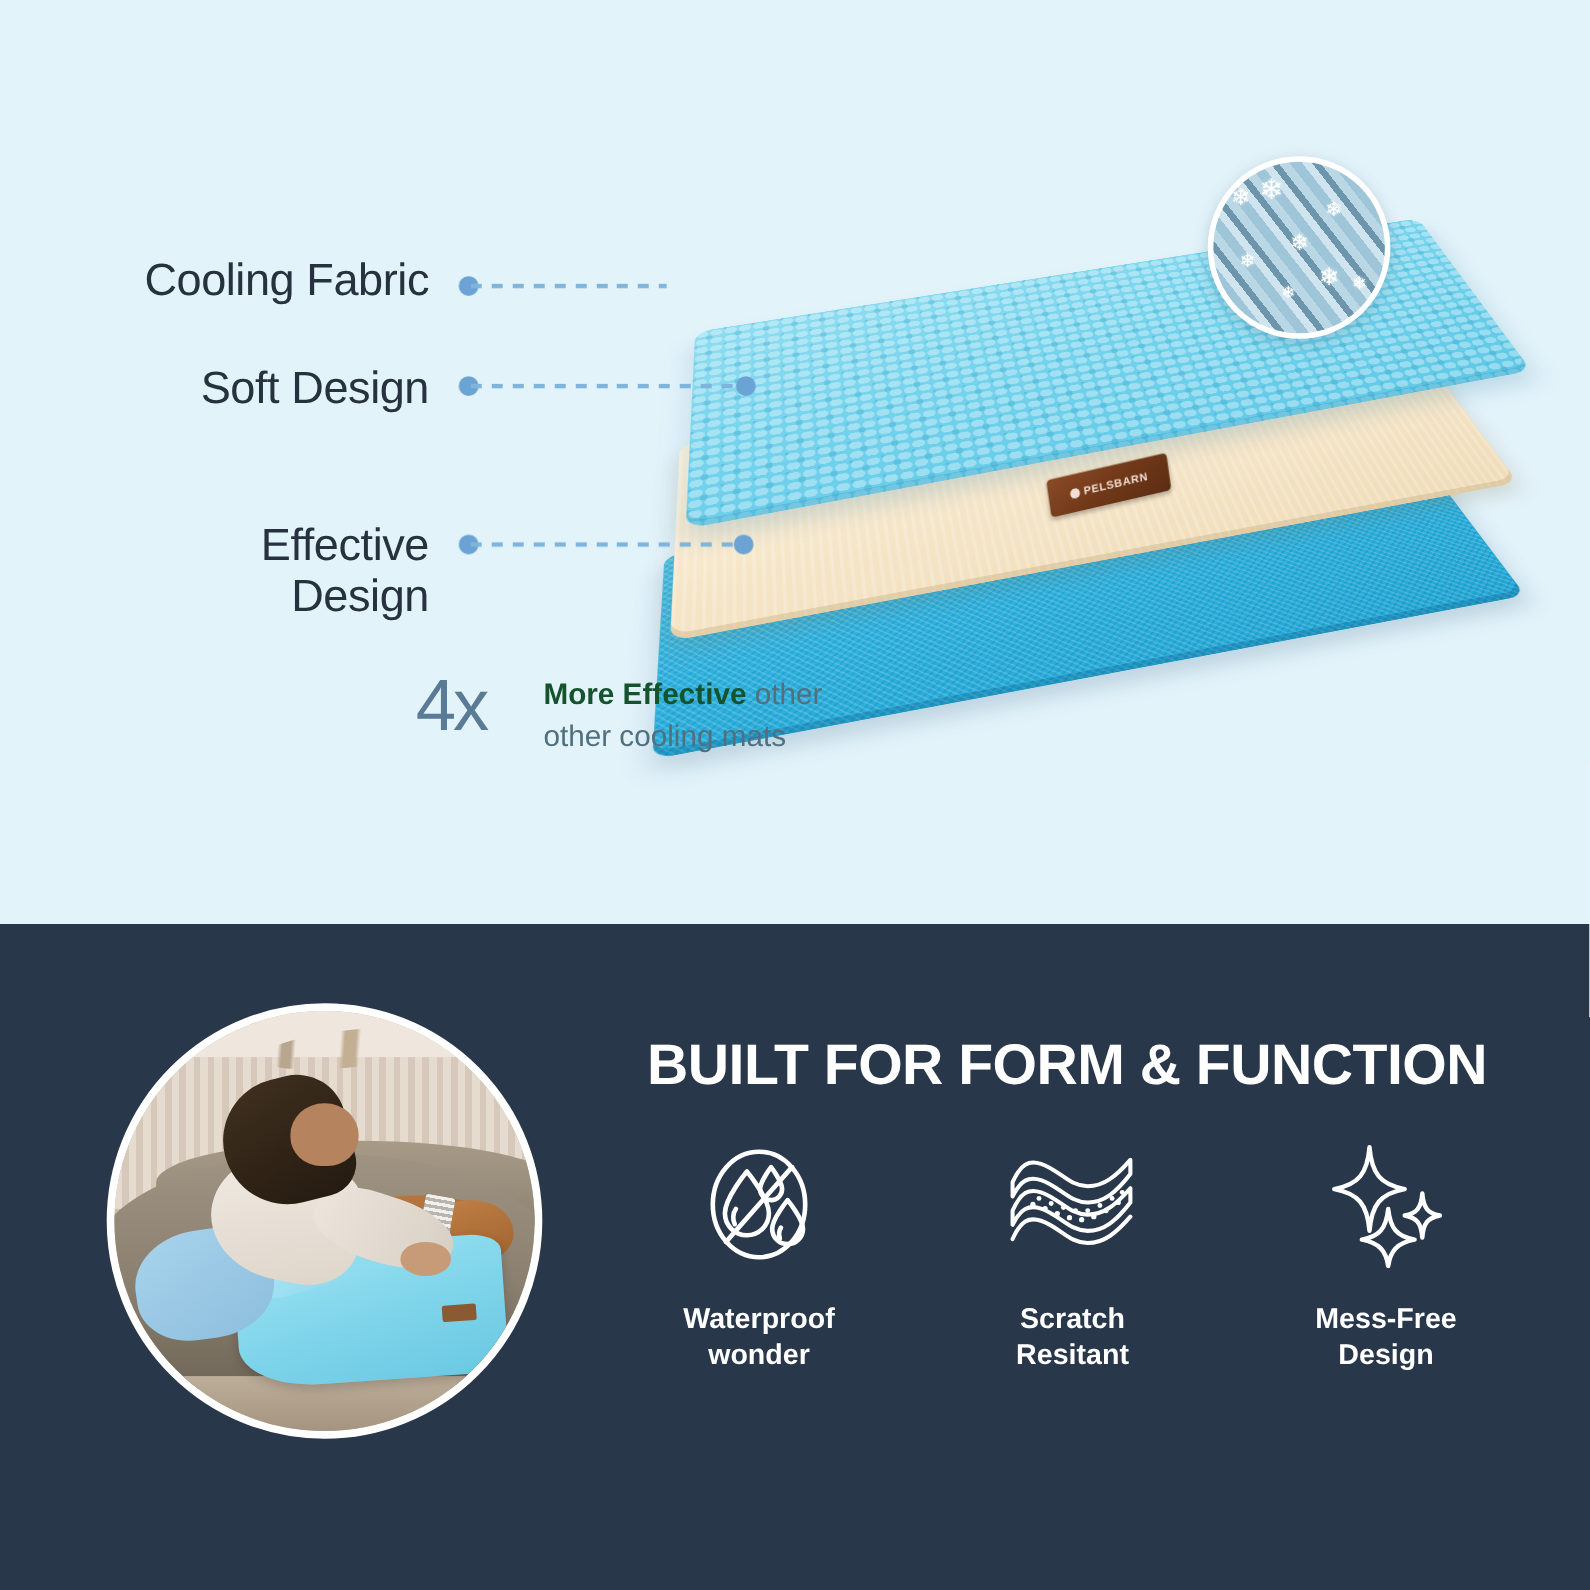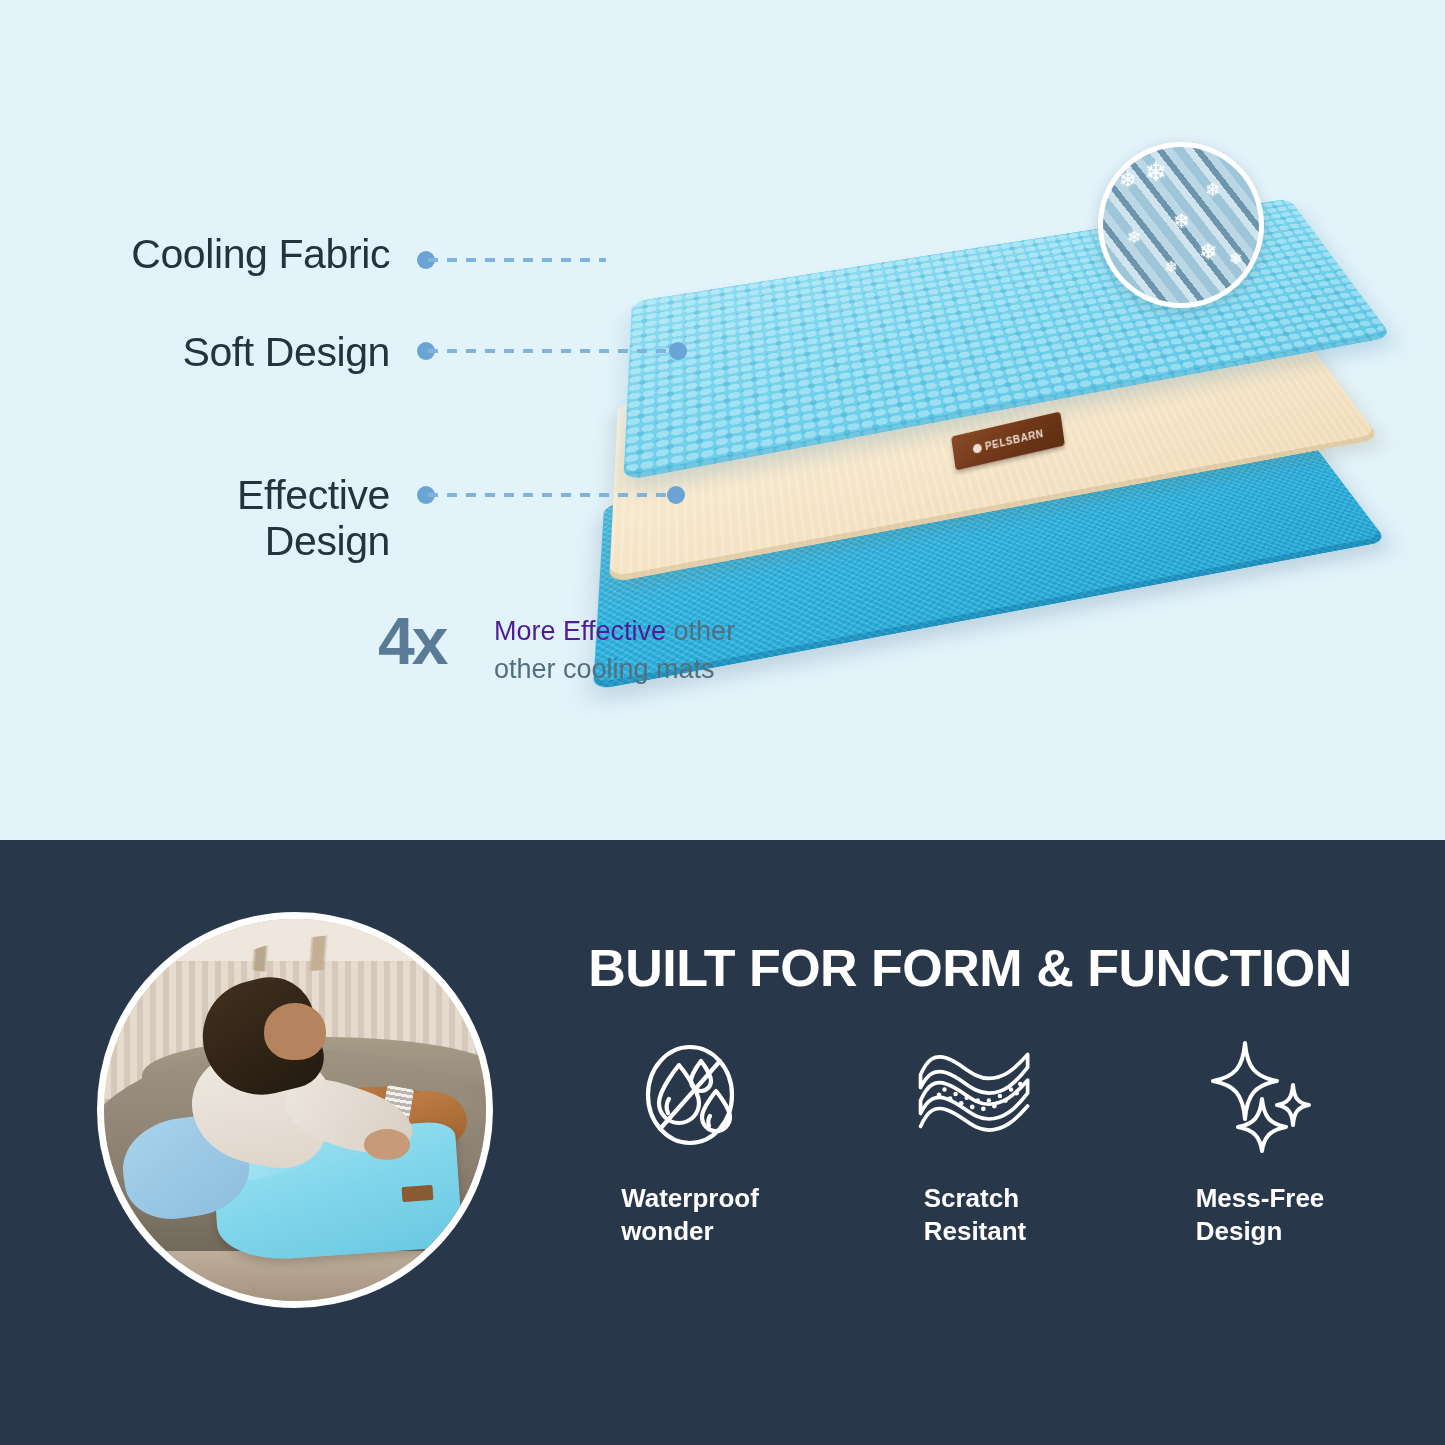--- a/index.html
+++ b/index.html
@@ -86,34 +86,34 @@
   
   #claim-block {
     position: absolute;
     left: 378px; top: 606px;
     width: 430px; height: 90px;
   }
   #claim-multiplier {
     position: absolute;
     left: 0; top: 2px;
     font-size: 66px;
-    font-weight: bold;
+    font-weight: normal;
     color: #5a7b95;
     letter-spacing: -3px;
     line-height: 1;
   }
   #claim-text {
     position: absolute;
     left: 116px; top: 6px;
     width: 320px;
     font-size: 27px;
     line-height: 1.42;
     color: #51707f;
   }
-  #claim-text .strong { font-weight: normal; color: #4c1d95; }
+  #claim-text .strong { font-weight: bold; color: #14532d; }
 
   
   #mat-stack {
     position: absolute;
     left: 600px; top: 120px;
     width: 845px; height: 620px;
   }
 
   .mat-layer {
     position: absolute;
@@ -314,21 +314,21 @@
     width: 120px; height: 130px;
     display: flex;
     align-items: center;
     justify-content: center;
   }
   .feature-label {
     margin-top: 22px;
     font-size: 26px;
     font-weight: bold;
     color: #ffffff;
-    text-align: left;
+    text-align: center;
     line-height: 1.28;
     white-space: pre-line;
   }
 </style>
 </head>
 <body>
 
 <div id="page">
 
   <div id="top-section">

